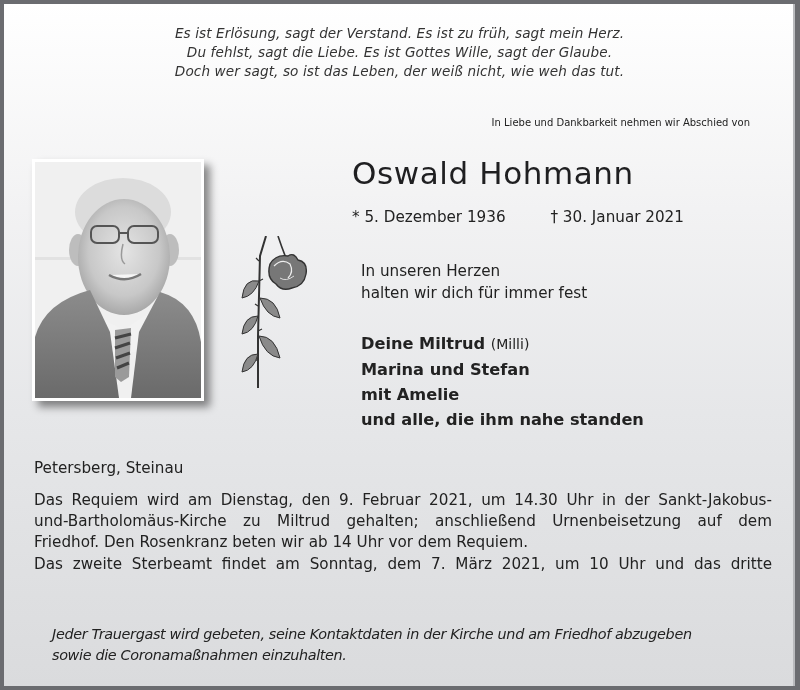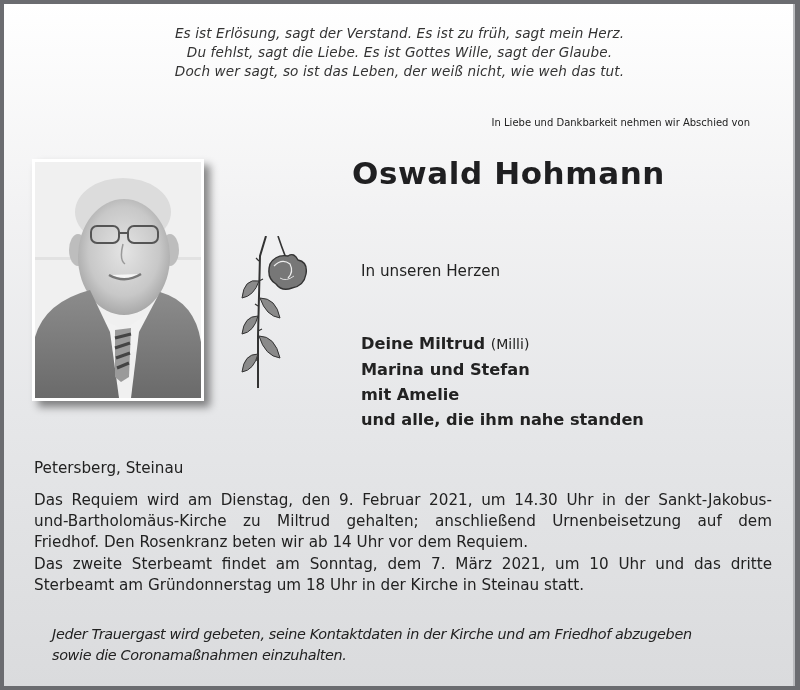--- a/index.html
+++ b/index.html
@@ -36,21 +36,21 @@
       width: 436px;
       text-align: right;
       font-size: 10px;
       color: #222;
       white-space: nowrap;
     }
     .name {
       position: absolute;
       left: 348px; top: 151px;
       font-size: 31px;
-      font-weight: bold;
+      font-weight: normal;
       color: #1f1f21;
       letter-spacing: 0.6px;
       white-space: nowrap;
     }
     .dates {
       position: absolute;
       left: 348px; top: 204px;
       font-size: 15.2px;
       color: #222;
       white-space: nowrap;
@@ -134,20 +134,24 @@
   <div class="quote">
     <div>Es ist Erlösung, sagt der Verstand. Es ist zu früh, sagt mein Herz.</div>
     <div>Du fehlst, sagt die Liebe. Es ist Gottes Wille, sagt der Glaube.</div>
     <div>Doch wer sagt, so ist das Leben, der weiß nicht, wie weh das tut.</div>
   </div>
 
   <div class="intro">In Liebe und Dankbarkeit nehmen wir Abschied von</div>
 
   <div class="name">Oswald Hohmann</div>
 
+  <div class="dates">
+    <span>* 5. Dezember 1936</span>
+    <span class="died">† 30. Januar 2021</span>
+  </div>
 
   <div class="photo-frame">
     <div class="photo">
       <svg width="166" height="236" viewBox="0 0 166 236">
         <defs>
           <radialGradient id="face" cx="50%" cy="45%" r="55%">
             <stop offset="0%" stop-color="#e4e4e4"></stop>
             <stop offset="70%" stop-color="#c8c8c8"></stop>
             <stop offset="100%" stop-color="#a8a8a8"></stop>
           </radialGradient>
@@ -202,40 +206,40 @@
         <path d="M28 62 Q44 62 48 82 Q34 80 28 62 Z"></path>
         <path d="M26 80 Q12 80 10 98 Q22 96 26 80 Z"></path>
         <path d="M27 100 Q43 100 48 122 Q33 120 27 100 Z"></path>
         <path d="M26 118 Q12 118 10 136 Q22 134 26 118 Z"></path>
       </g>
     </svg>
   </div>
 
   <div class="verse">
     <div>In unseren Herzen</div>
+    <div>halten wir dich für immer fest</div>
   </div>
 
   <div class="family">
     <div>
       <span>Deine Miltrud</span>
       <span class="nick">(Milli)</span>
     </div>
     <div>Marina und Stefan</div>
     <div>mit Amelie</div>
     <div>und alle, die ihm nahe standen</div>
   </div>
 
   <div class="place">Petersberg, Steinau</div>
 
   <div class="notice">
     <span class="line">Das Requiem wird am Dienstag, den 9. Februar 2021, um 14.30 Uhr in der Sankt-Jakobus-</span>
     <span class="line">und-Bartholomäus-Kirche zu Miltrud gehalten; anschließend Urnenbeisetzung auf dem</span>
     <span class="line last">Friedhof. Den Rosenkranz beten wir ab 14 Uhr vor dem Requiem.</span>
     <span class="line">Das zweite Sterbeamt findet am Sonntag, dem 7. März 2021, um 10 Uhr und das dritte</span>
-    <span class="line last">Sterbeamt am Gründonnerstag um 18 Uhr in der Kirche in Steinau statt.</span>
   </div>
 
   <div class="covid">
     <div>Jeder Trauergast wird gebeten, seine Kontaktdaten in der Kirche und am Friedhof abzugeben</div>
     <div>sowie die Coronamaßnahmen einzuhalten.</div>
   </div>
 
 </div>
 
 </body></html>

